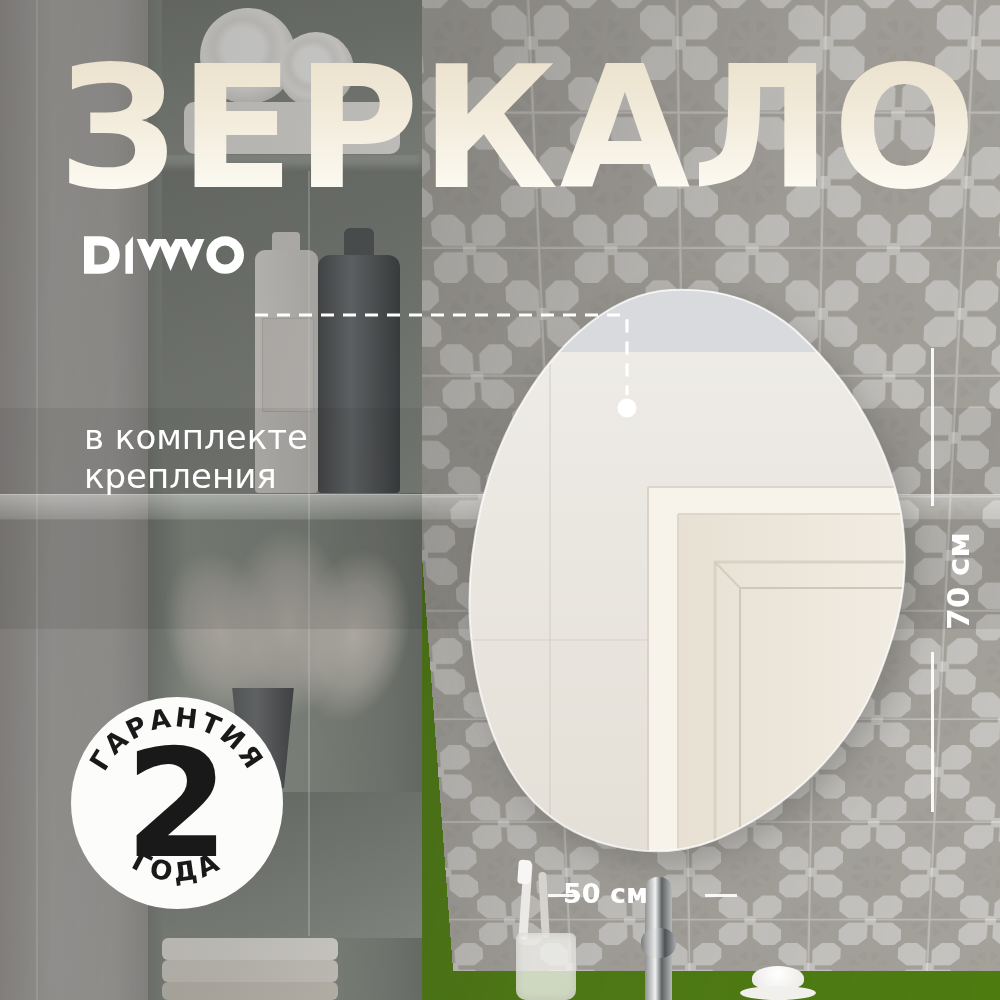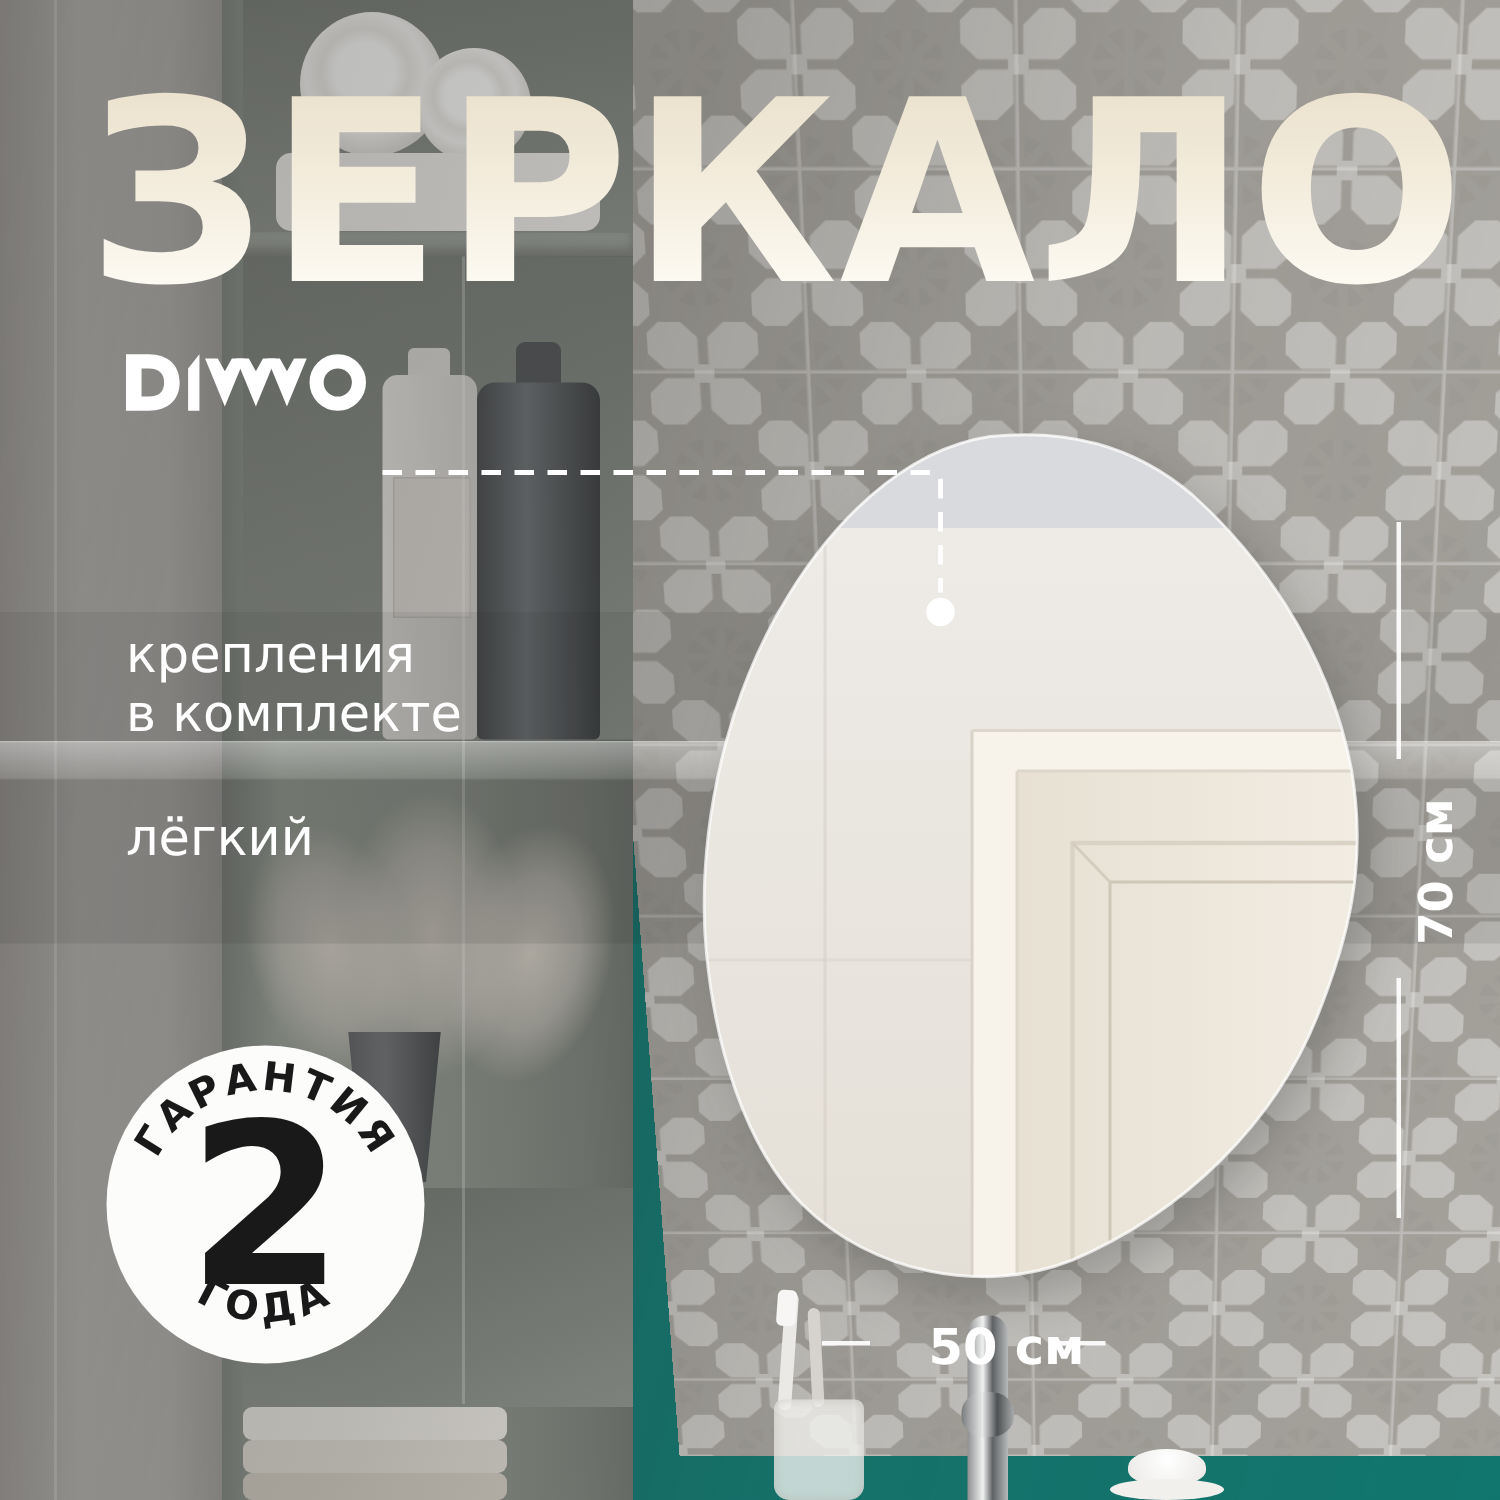--- a/index.html
+++ b/index.html
@@ -1,17 +1,17 @@
 <!DOCTYPE html>
 <html><head>
 <meta charset="utf-8">
 <style>
   html,body{margin:0;padding:0;background:#777;}
   .stage{position:relative;width:1000px;height:1000px;overflow:hidden;margin:0 auto;
-         background:#0f766e;font-family:"DejaVu Sans","Liberation Sans",sans-serif;}
+         background:#4d7c0f;font-family:"DejaVu Sans","Liberation Sans",sans-serif;}
   .abs{position:absolute;}
 
   
   .wall{left:0;top:0;width:150px;height:1000px;z-index:1;
         background:linear-gradient(90deg,#a39f9c,#b7b5b2 35%,#b2b0ad 75%,#9e9c99);}
   .wall-edge{left:36px;top:0;width:2px;height:1000px;background:rgba(255,255,255,.25);z-index:1;}
 
   .tiles-wrap{left:418px;top:0;width:582px;height:1000px;overflow:hidden;z-index:1;}
   .tiles{position:absolute;left:-40px;top:-30px;width:720px;height:1280px;
          transform:perspective(760px) rotateX(-9deg);transform-origin:50% 0;}
@@ -69,21 +69,21 @@
   .title{left:58px;top:44px;font-size:169px;line-height:1;font-weight:bold;letter-spacing:1px;
          color:#f2ecdd;background:linear-gradient(180deg,#e9dfca 0%,#f3ecdc 45%,#fffef9 100%);
          -webkit-background-clip:text;background-clip:text;-webkit-text-fill-color:transparent;
          white-space:nowrap;}
   .brand-logo{left:84px;top:236px;z-index:6;}
   .model{left:277px;top:236px;font-size:32px;letter-spacing:5.5px;}
   .size{left:84px;top:288px;font-size:46px;letter-spacing:2px;}
   .feature{left:84px;font-size:34px;line-height:39px;}
   .feature.f1{top:418px;} .feature.f2{top:540px;}
   .badge{left:69px;top:695px;z-index:6;}
-  .dim-w{left:563px;top:878px;width:160px;text-align:right;font-size:33px;font-weight:bold;}
+  .dim-w{left:563px;top:878px;width:160px;text-align:left;font-size:27px;font-weight:bold;}
   .dash{background:rgba(255,255,255,.92);height:3px;z-index:6;}
   .dim-h{left:878px;top:565px;width:160px;height:32px;line-height:32px;text-align:center;
          font-size:31px;font-weight:bold;transform:rotate(-90deg);}
   .vseg{background:rgba(255,255,255,.92);width:3px;z-index:6;}
 </style>
 </head>
 <body>
 
 <div class="stage">
 
@@ -217,25 +217,24 @@
       <path d="M44,10 L52,0 L52,40 L44,40 Z"></path>
       <path transform="translate(56,3)" d="M0,0 L9,0 L14,9 L19,0 L28,0 L14,34 Z"></path>
       <path transform="translate(78,3)" d="M0,0 L9,0 L14,9 L19,0 L28,0 L14,34 Z"></path>
       <path transform="translate(100,3)" d="M0,0 L9,0 L14,9 L19,0 L28,0 L14,34 Z"></path>
       <circle cx="150" cy="20" r="15" fill="none" stroke="#ffffff" stroke-width="10"></circle>
     </svg>
   </div>
 
 
   <div class="abs txt feature f1">
+    <div>в комплекте</div>
     <div>крепления</div>
-    <div>в комплекте</div>
   </div>
   <div class="abs txt feature f2">
-    <div>лёгкий</div>
   </div>
 
   <div class="abs badge">
     <svg width="216" height="216" viewBox="0 0 216 216" xmlns="http://www.w3.org/2000/svg">
       <defs>
         <path id="arcTop" d="M28,112 A80,80 0 0 1 188,112"></path>
         <path id="arcBot" d="M26,104 A82,82 0 0 0 190,104"></path>
       </defs>
       <circle cx="108" cy="108" r="106" fill="#fcfcfb"></circle>
       <text font-size="26.5" font-weight="bold" letter-spacing="2.5" fill="#191919" font-family="DejaVu Sans, Liberation Sans, sans-serif">

